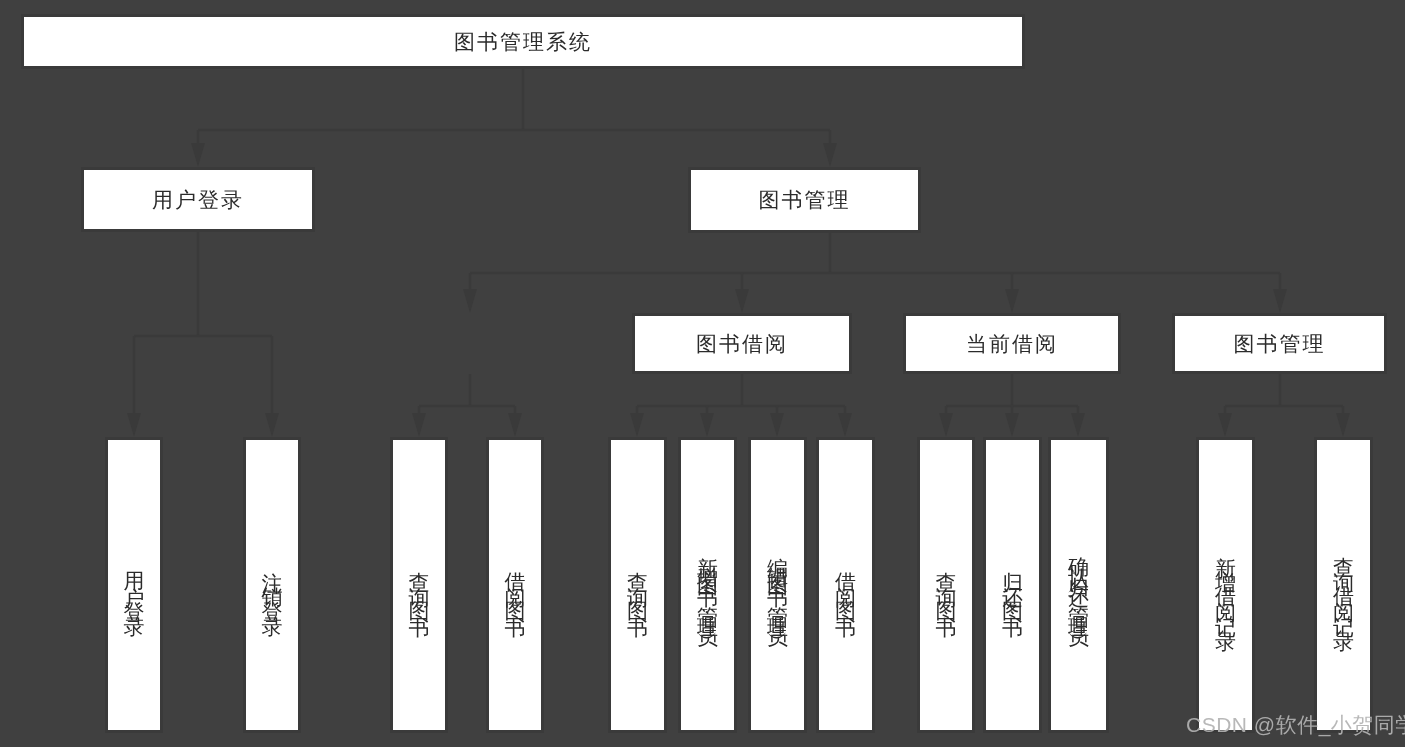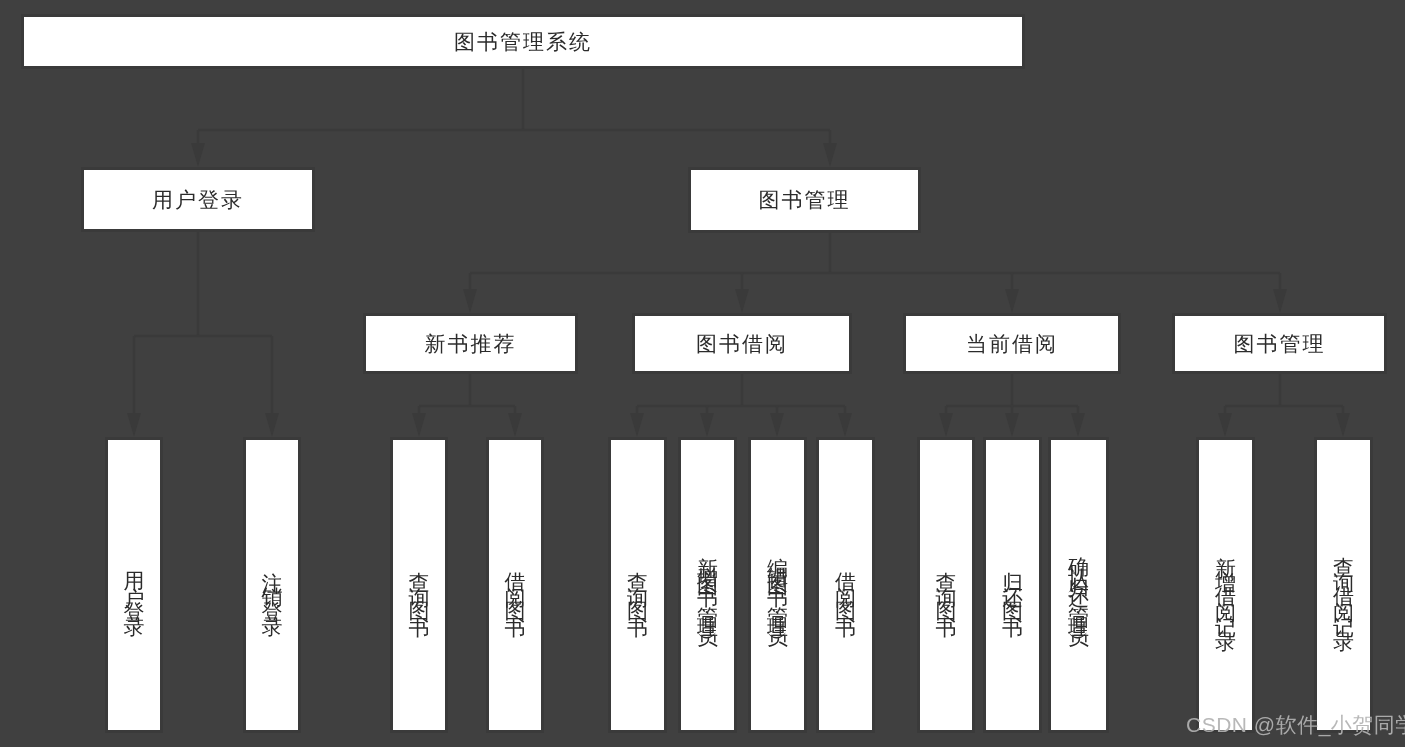--- a/index.html
+++ b/index.html
@@ -106,23 +106,20 @@
     <span class="h-label">图书管理系统</span>
   </div>
 
   <div class="node" style="left:81px; top:167px; width:234px; height:65px;">
     <span class="h-label">用户登录</span>
   </div>
   <div class="node" style="left:688px; top:167px; width:233px; height:66px;">
     <span class="h-label">图书管理</span>
   </div>
 
-  <div class="node" style="left:363px; top:313px; width:215px; height:61px;">
-    <span class="h-label">新书推荐</span>
-  </div>
   <div class="node" style="left:632px; top:313px; width:220px; height:61px;">
     <span class="h-label">图书借阅</span>
   </div>
   <div class="node" style="left:903px; top:313px; width:218px; height:61px;">
     <span class="h-label">当前借阅</span>
   </div>
   <div class="node" style="left:1172px; top:313px; width:215px; height:61px;">
     <span class="h-label">图书管理</span>
   </div>
 

